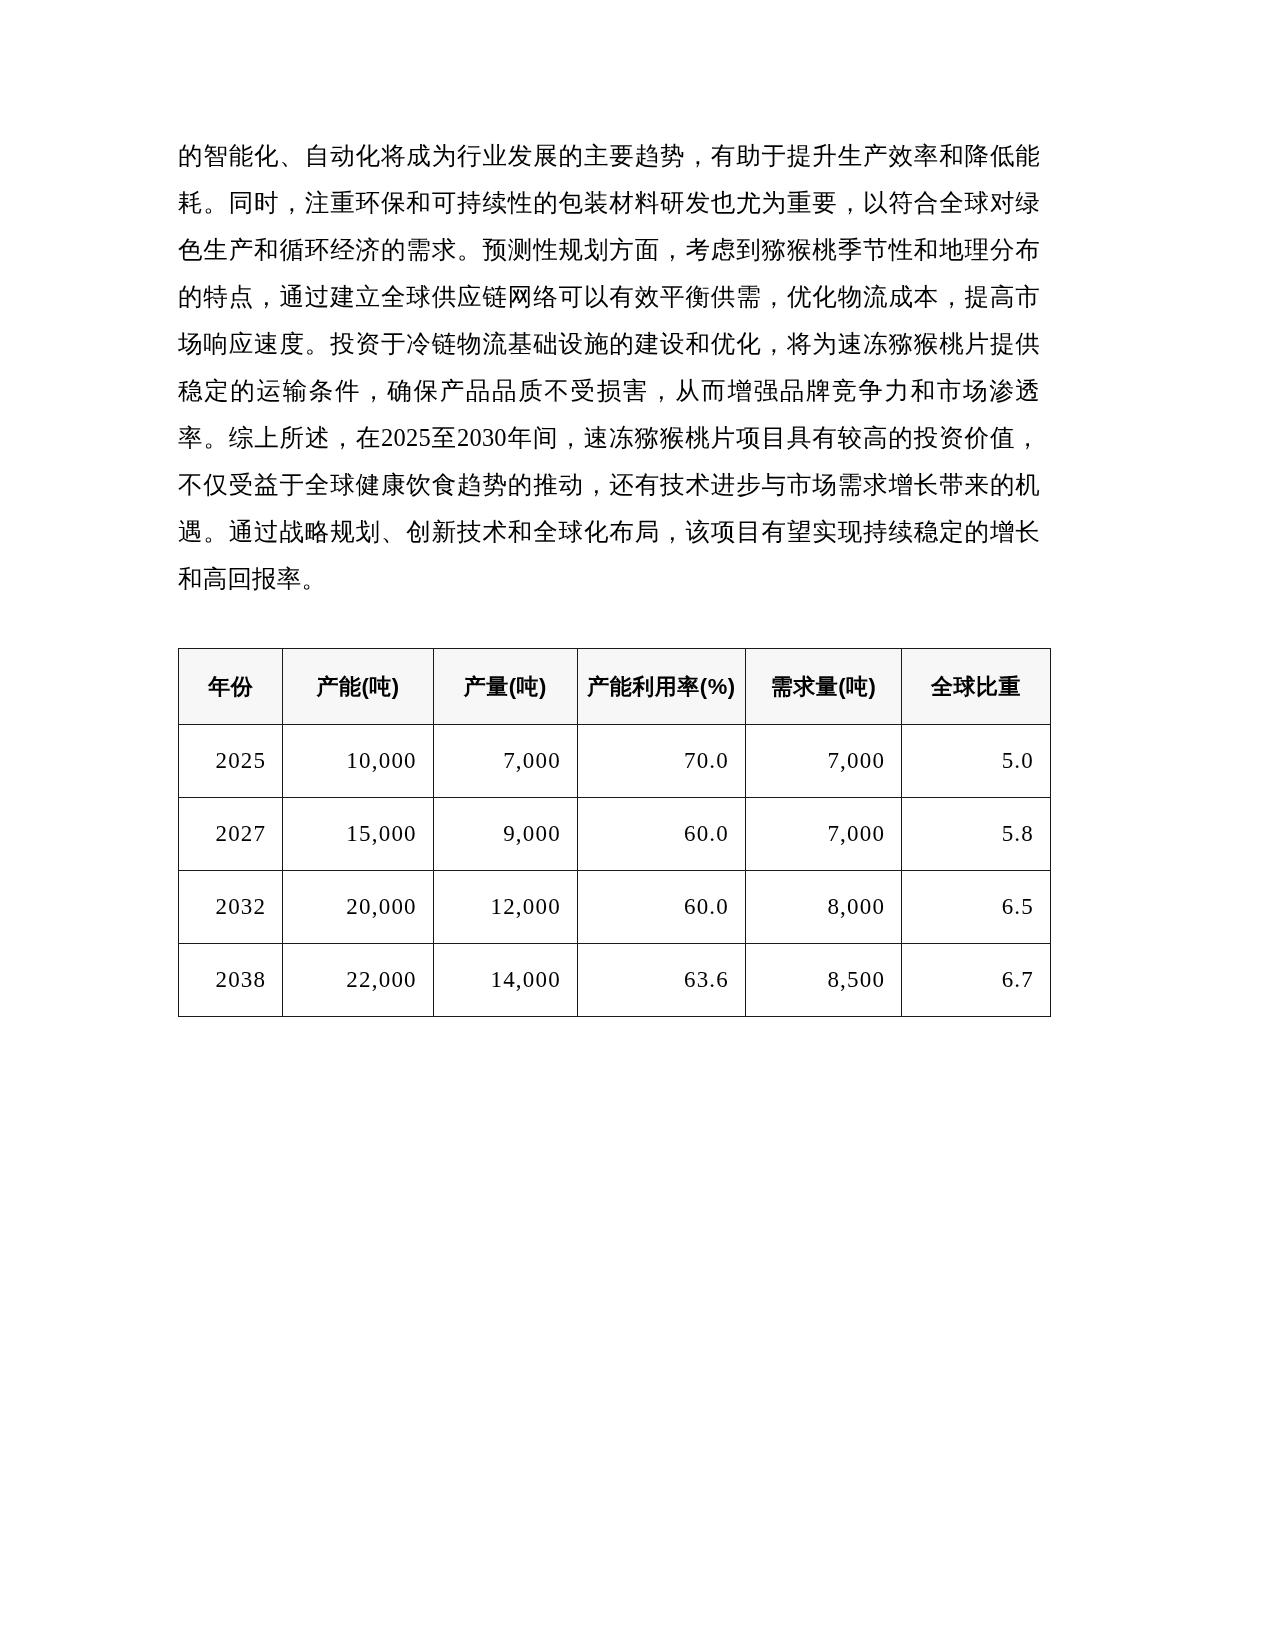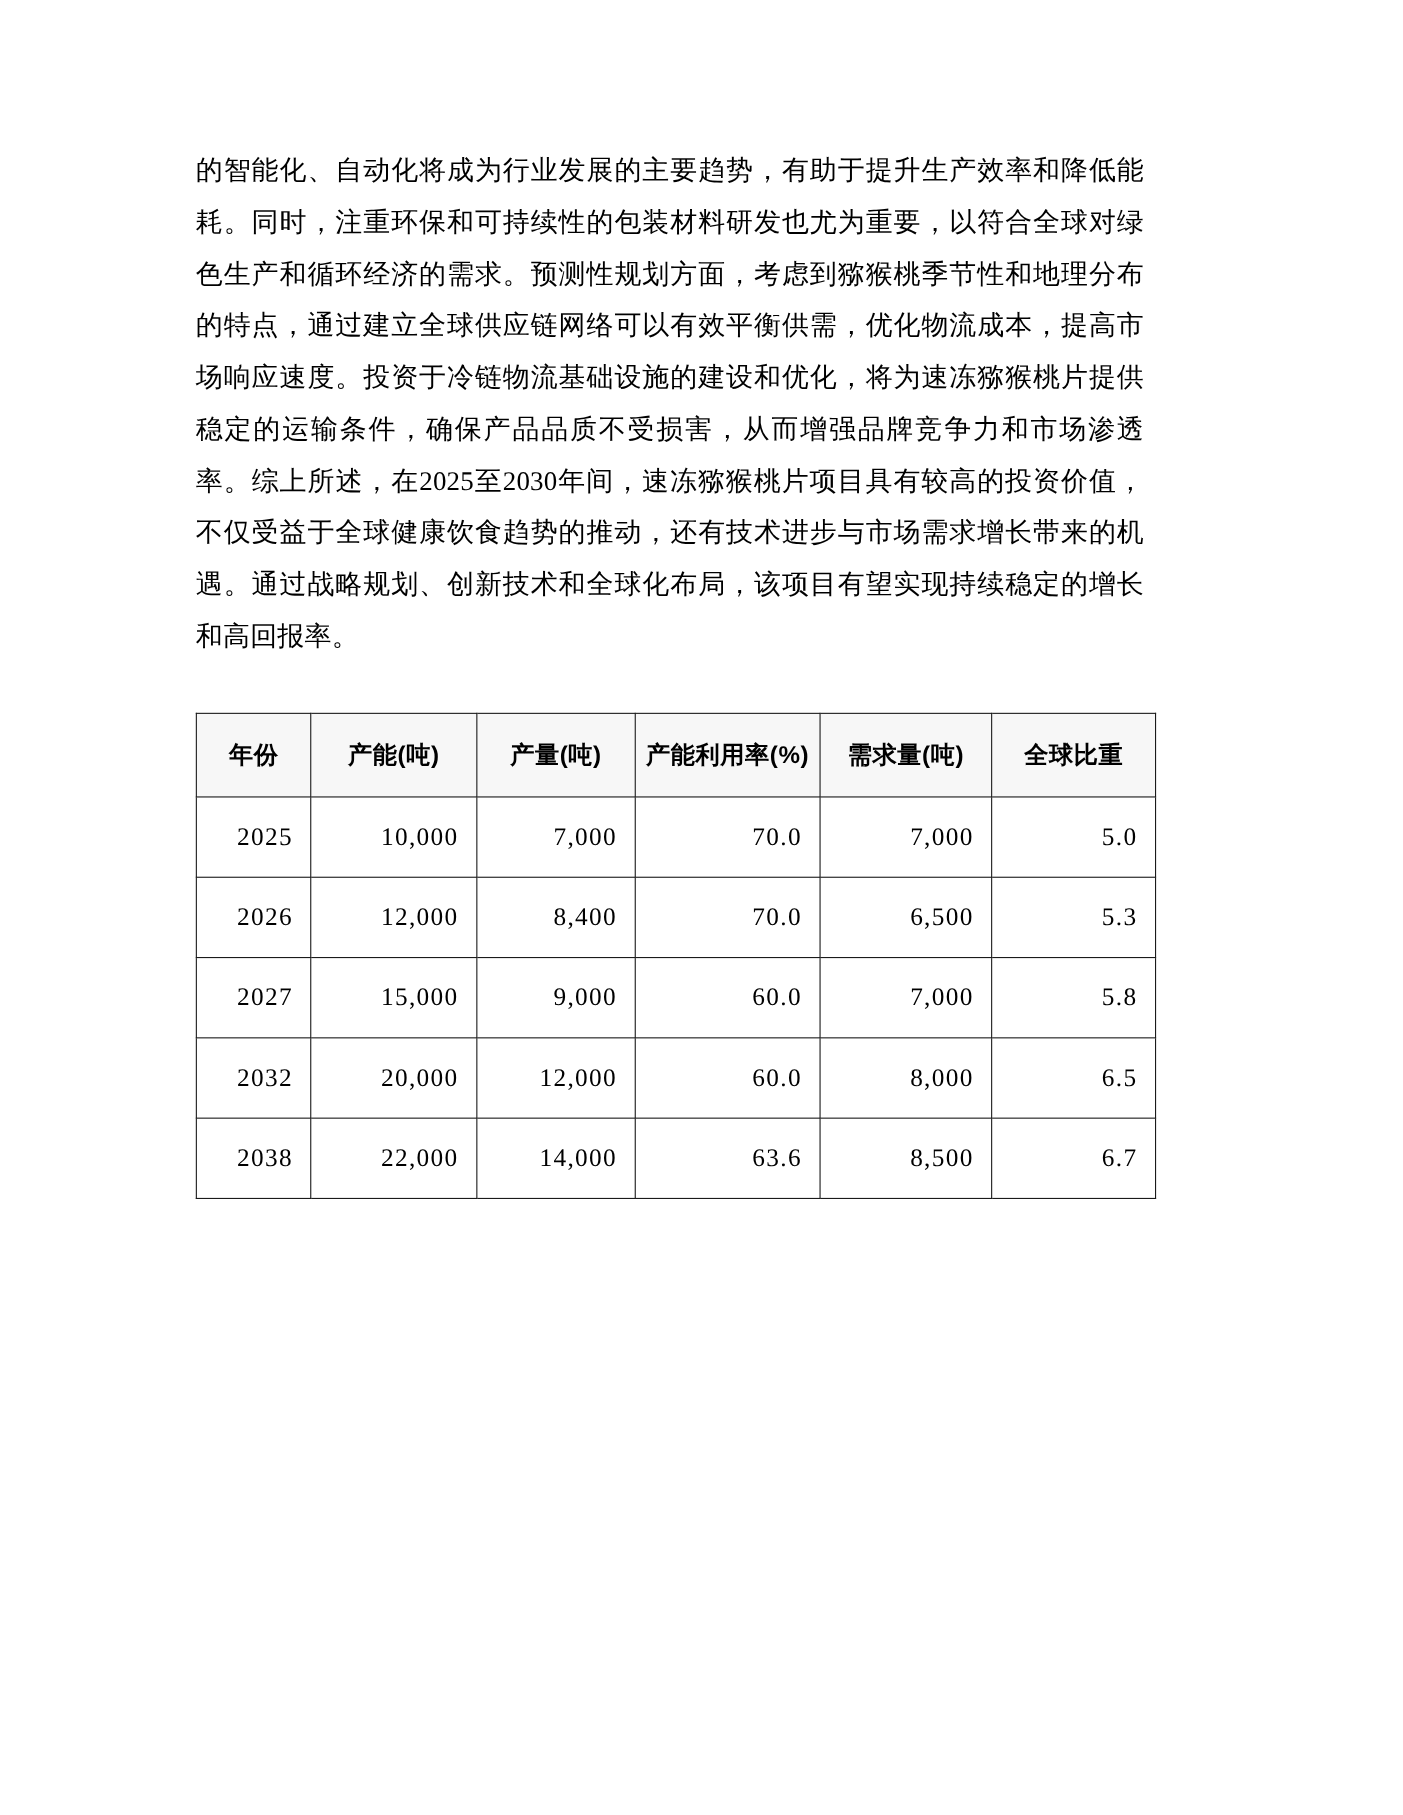--- a/index.html
+++ b/index.html
@@ -109,28 +109,20 @@
     <tbody>
       <tr>
         <td class="cell-year">2025</td>
         <td>10,000</td>
         <td>7,000</td>
         <td>70.0</td>
         <td>7,000</td>
         <td>5.0</td>
       </tr>
       <tr>
-        <td class="cell-year">2026</td>
-        <td>12,000</td>
-        <td>8,400</td>
-        <td>70.0</td>
-        <td>6,500</td>
-        <td>5.3</td>
-      </tr>
-      <tr>
         <td class="cell-year">2027</td>
         <td>15,000</td>
         <td>9,000</td>
         <td>60.0</td>
         <td>7,000</td>
         <td>5.8</td>
       </tr>
       <tr>
         <td class="cell-year">2032</td>
         <td>20,000</td>

